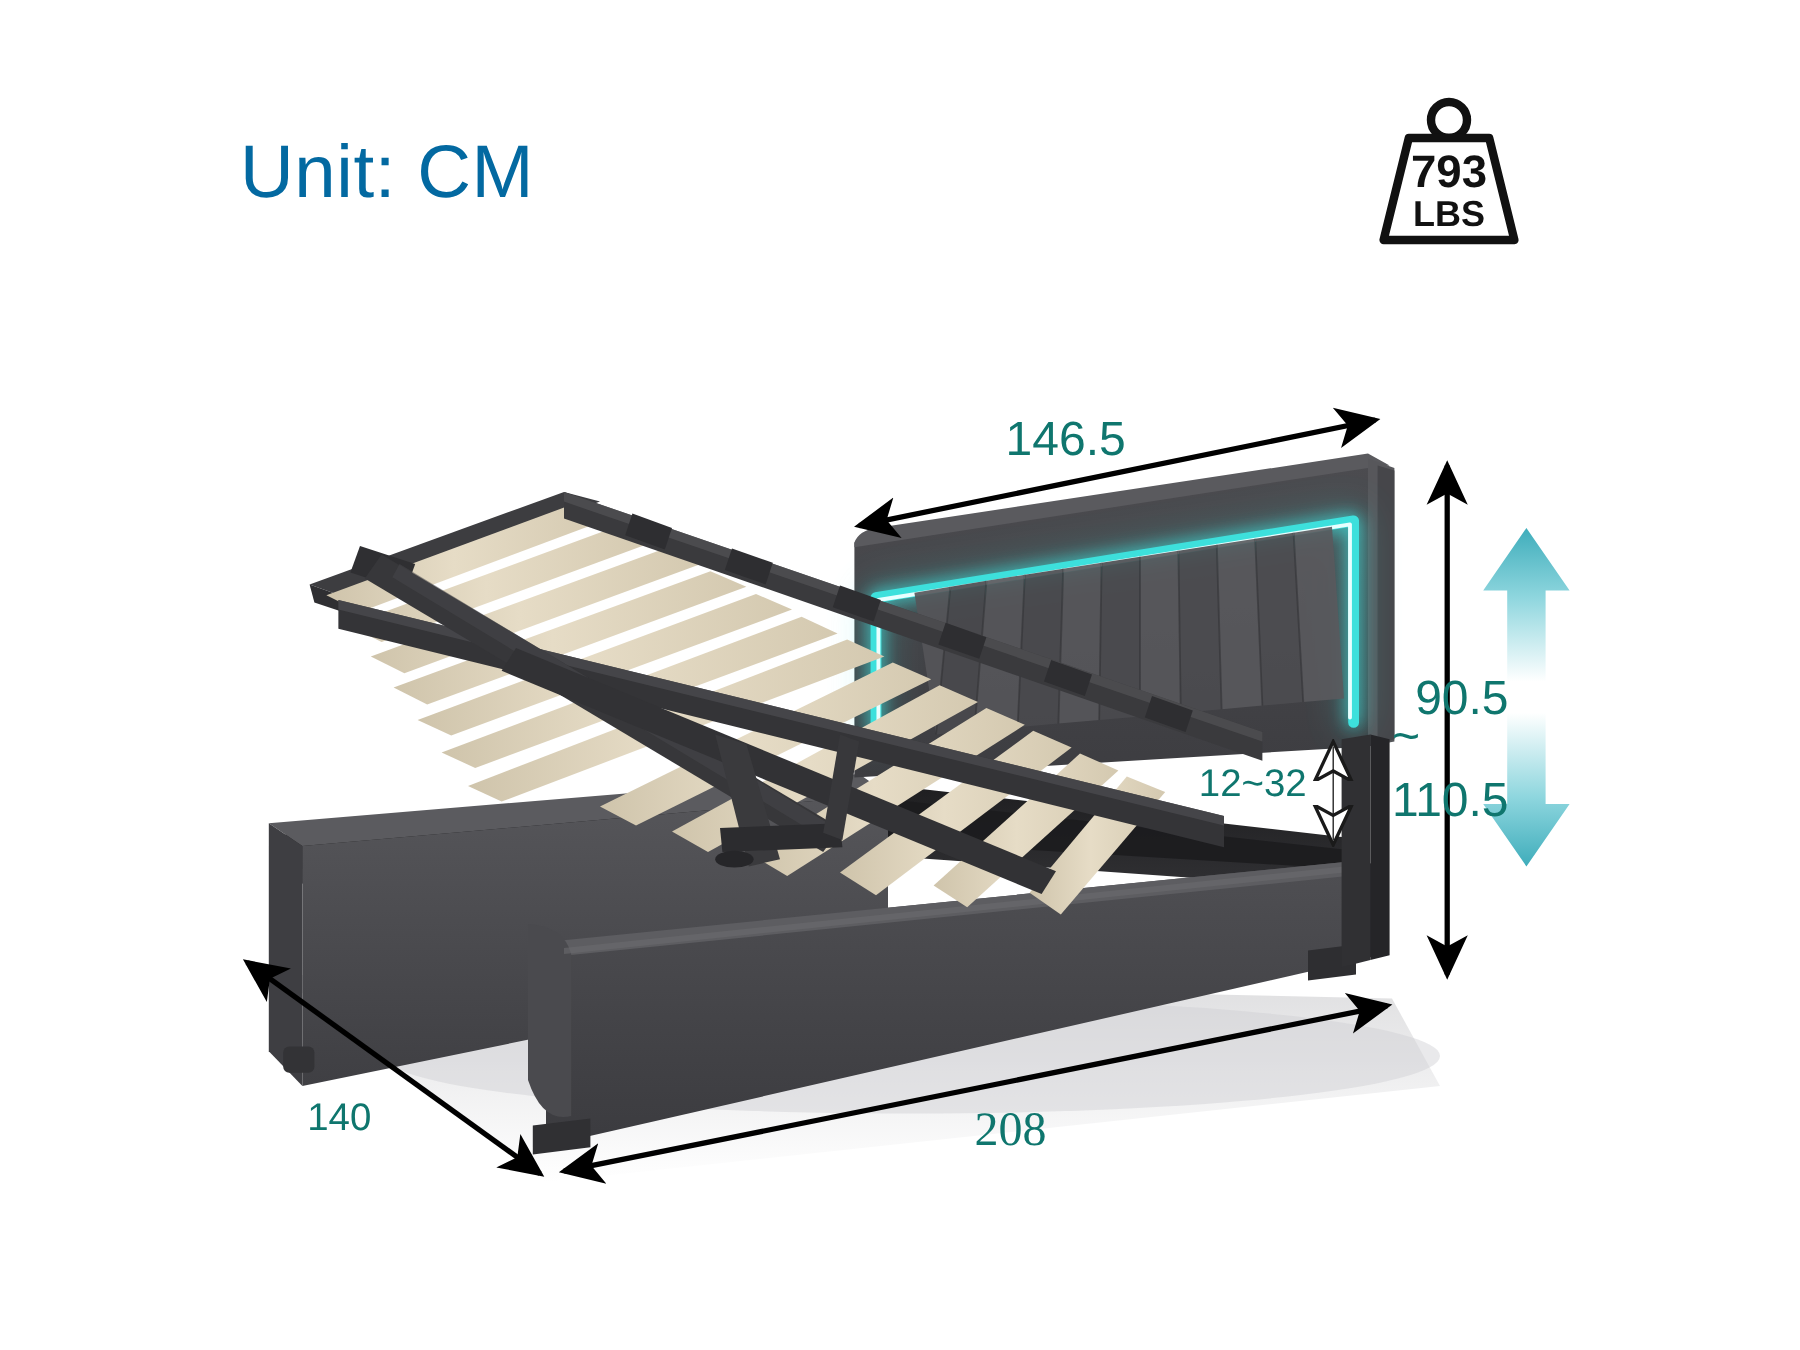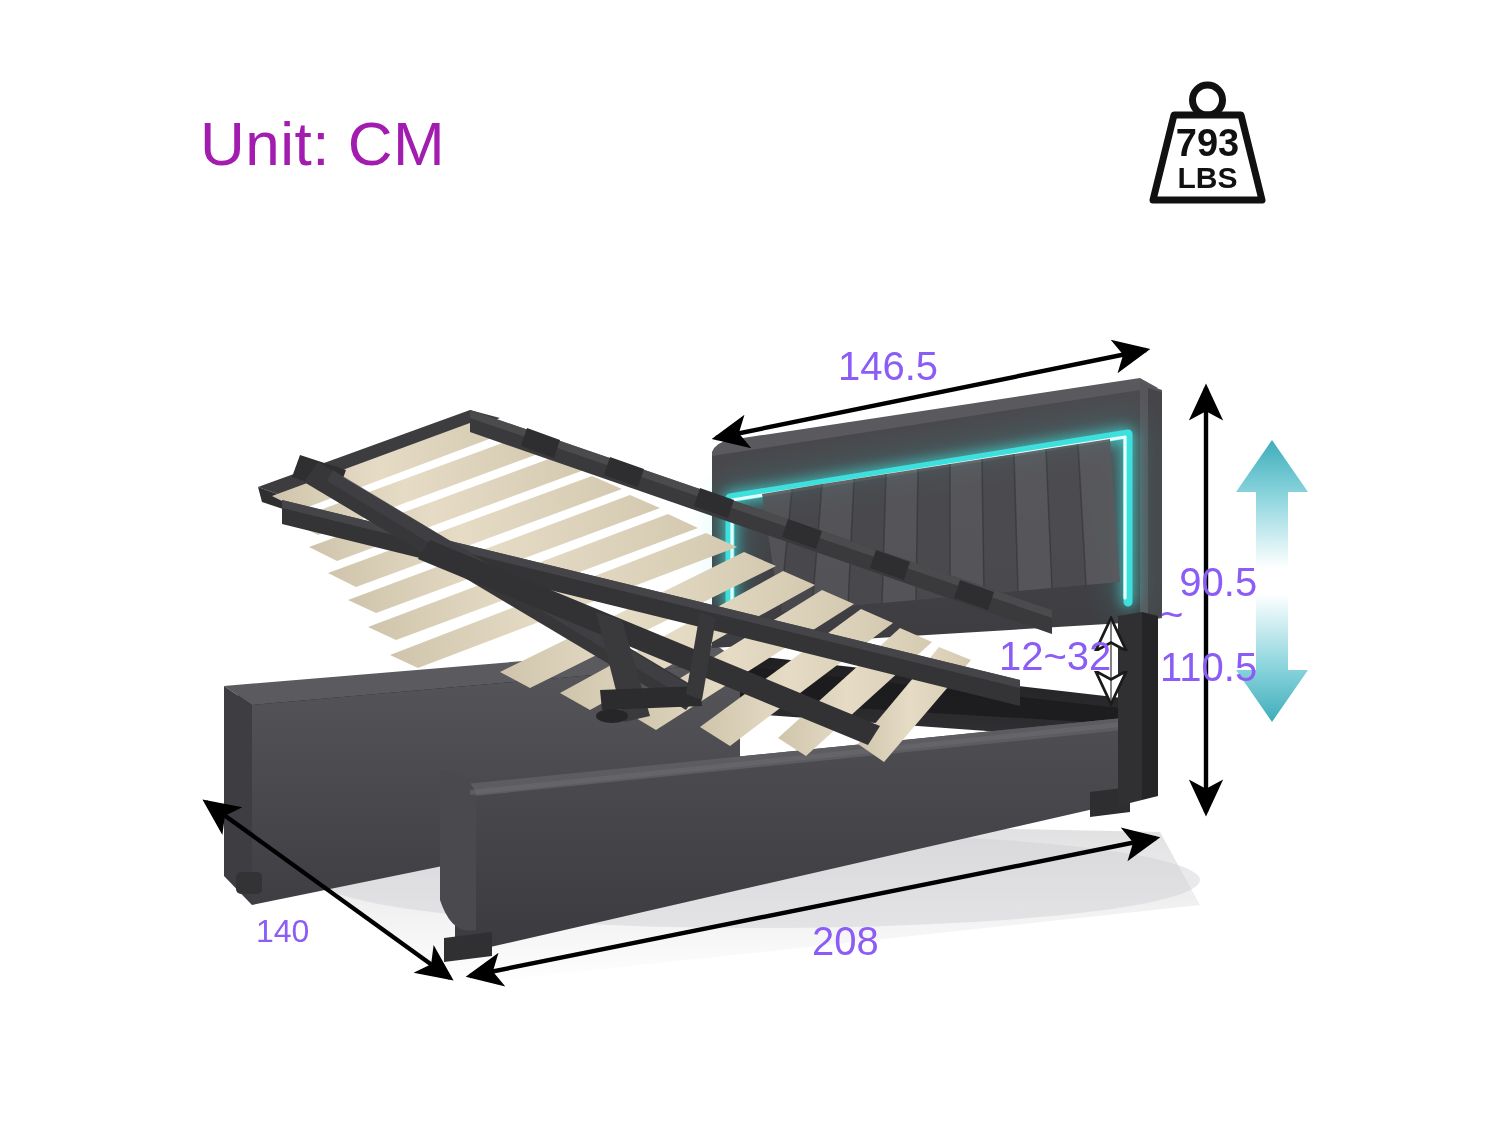--- a/index.html
+++ b/index.html
@@ -16,21 +16,21 @@
     font-family: "Liberation Sans", sans-serif;
   }
 
   
   #unit-title {
     position: absolute;
     left: 200px;
     top: 108px;
     font-size: 62px;
     font-weight: 400;
-    color: #a21caf;
+    color: #0369a1;
     letter-spacing: 0.5px;
     white-space: nowrap;
   }
 
   
   #weight-badge {
     position: absolute;
     left: 1140px;
     top: 78px;
     width: 135px;
@@ -55,41 +55,42 @@
     position: absolute;
     left: 0;
     top: 0;
     width: 1500px;
     height: 1125px;
   }
 
   
   .dim-label {
     position: absolute;
-    color: #8b5cf6;
+    color: #0f766e;
     font-family: "Liberation Sans", sans-serif;
     font-weight: 400;
     white-space: nowrap;
     line-height: 1;
   }
   #label-width {            
     left: 838px; top: 346px;
     font-size: 40px;
   }
   #label-depth {            
     left: 256px; top: 915px;
     font-size: 32px;
   }
   #label-length {           
     left: 812px; top: 921px;
     font-size: 40px;
+    font-family: Liberation Serif, serif;
   }
   #label-gap {              
     left: 999px; top: 636px;
-    font-size: 40px;
+    font-size: 32px;
   }
   #label-height {           
     left: 1160px; top: 562px;
     font-size: 40px;
     text-align: left;
   }
   #label-height .h-line { display:block; }
   #label-height .h-top    { line-height: 1.0; text-align: right; }
   #label-height .h-tilde  { line-height: 0.62; font-size: 40px; }
   #label-height .h-bot    { line-height: 1.0; margin-top: 20px; }

